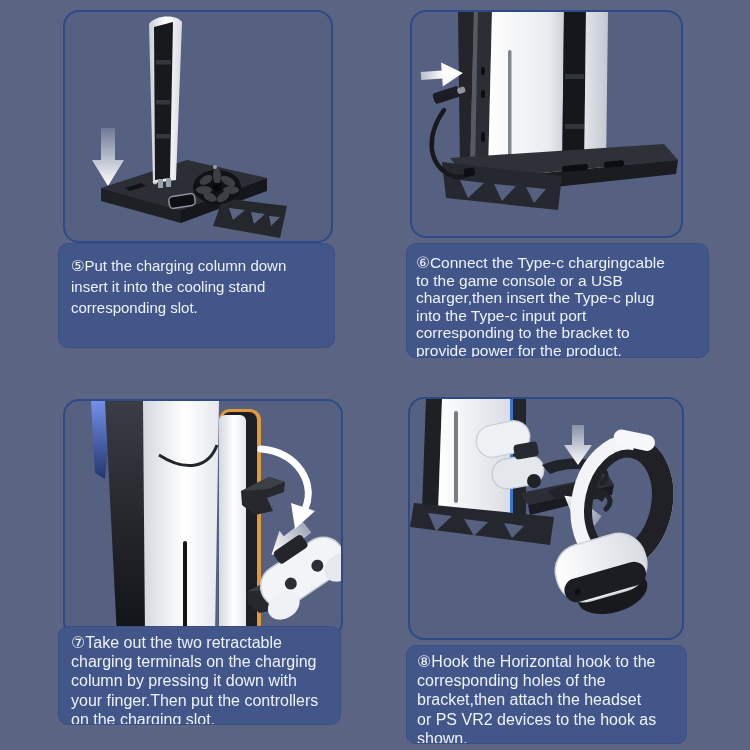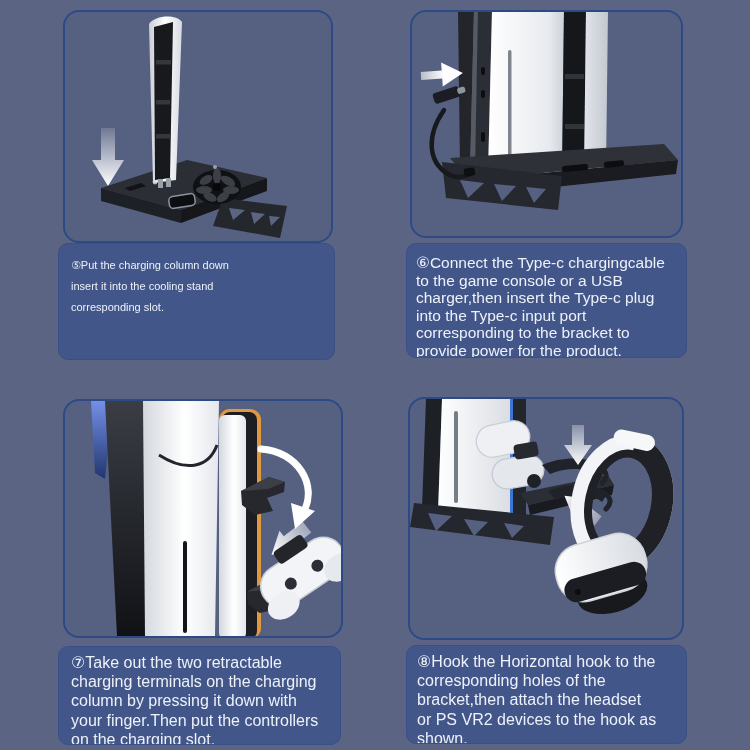--- a/index.html
+++ b/index.html
@@ -7,23 +7,23 @@
           font-family:"Liberation Sans","DejaVu Sans",sans-serif;}
   .fig{position:absolute;background:#566182;border:2px solid #2c4a85;border-radius:16px;
        overflow:hidden;box-sizing:border-box;}
   .fig svg{display:block;width:100%;height:100%;}
   .txt{position:absolute;background:#42568a;border:1px solid #3a4f85;border-radius:10px;
        box-sizing:border-box;color:#edf1f8;white-space:pre-line;overflow:hidden;}
   #fig5{left:63px;top:10px;width:270px;height:233px;}
   #fig6{left:410px;top:10px;width:273px;height:228px;}
   #fig7{left:63px;top:399px;width:280px;height:239px;}
   #fig8{left:408px;top:397px;width:276px;height:243px;}
-  #txt5{left:58px;top:243px;width:277px;height:117px;font-size:11px;line-height:21px;padding:11px 6px 0 12px;}
-  #txt6{left:406px;top:243px;width:281px;height:115px;font-size:15.5px;line-height:17.6px;padding:10px 0 0 9px;}
-  #txt7{left:58px;top:646px;width:283px;height:99px;font-size:16px;line-height:19.2px;padding:6px 4px 0 12px;}
+  #txt5{left:58px;top:243px;width:277px;height:105px;font-size:15px;line-height:21px;padding:11px 6px 0 12px;}
+  #txt6{left:406px;top:243px;width:303px;height:115px;font-size:15.5px;line-height:17.6px;padding:10px 0 0 9px;}
+  #txt7{left:58px;top:626px;width:283px;height:99px;font-size:16px;line-height:19.2px;padding:6px 4px 0 12px;}
   #txt8{left:406px;top:645px;width:281px;height:99px;font-size:16px;line-height:19.2px;padding:6px 4px 13px 10px;}
 </style>
 </head>
 <body>
 
 <div class="canvas">
 
   <div class="fig" id="fig5">
     <svg viewBox="0 0 266 229">
       <defs>

